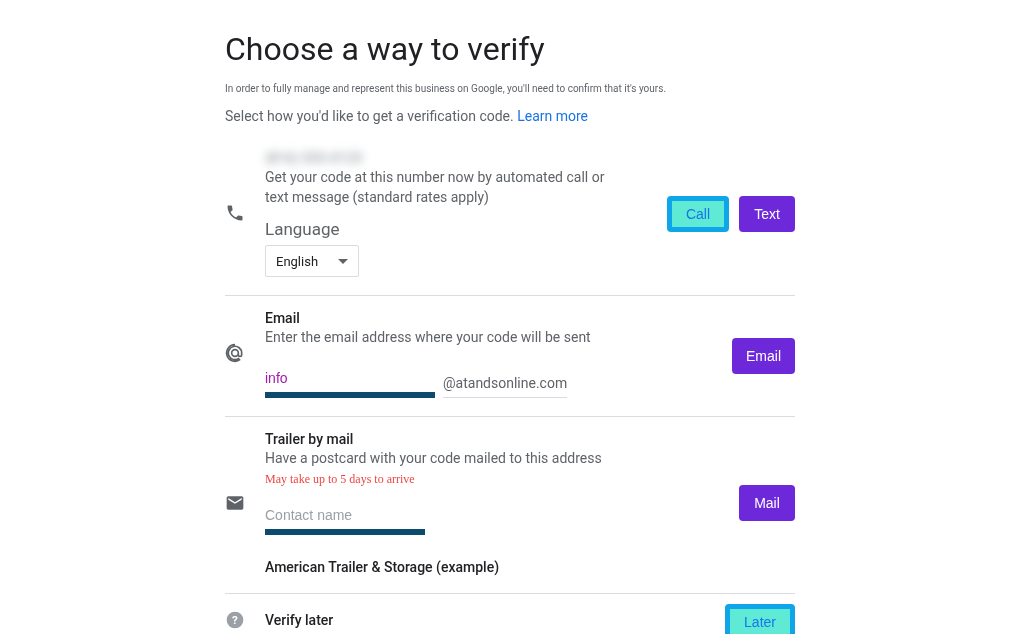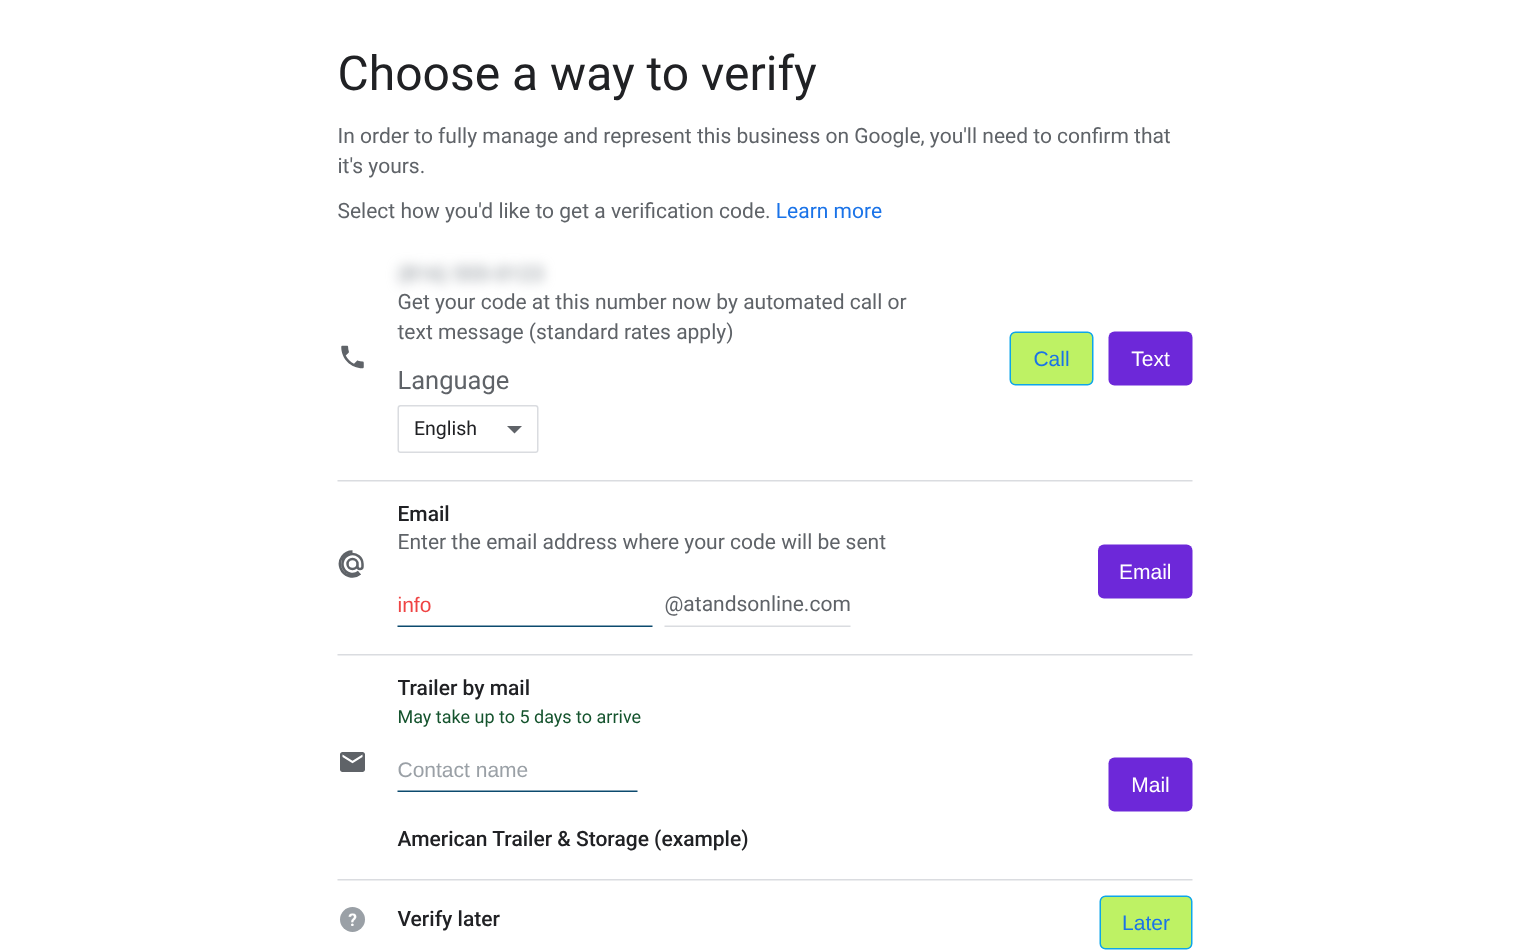--- a/index.html
+++ b/index.html
@@ -13,21 +13,21 @@
     max-width: 570px;
     margin: 30px auto 0 225px;
   }
   .page-title {
     font-size: 32px;
     font-weight: 400;
     color: #202124;
     margin-bottom: 14px;
   }
   .intro-1 {
-    font-size: 14px;
+    font-size: 10px;
     color: #5f6368;
     margin-bottom: 12px;
     line-height: 1.4;
   }
   .intro-2 {
     font-size: 14px;
     color: #5f6368;
     margin-bottom: 18px;
   }
   .learn-more {
@@ -66,22 +66,23 @@
     margin-bottom: 2px;
   }
   .method-desc {
     font-size: 14px;
     color: #5f6368;
     line-height: 1.4;
     max-width: 360px;
   }
   .warning {
     font-size: 12px;
-    color: #14532d;
+    color: #ef4444;
     margin-top: 4px;
+    font-family: Liberation Serif, serif;
   }
   .btn-row {
     position: absolute;
     right: 0;
     display: flex;
     gap: 10px;
   }
   .btn {
     min-width: 56px;
     height: 36px;
@@ -93,23 +94,23 @@
     border: none;
     display: inline-flex;
     align-items: center;
     justify-content: center;
   }
   .btn-primary {
     background: #6d28d9;
     color: #fff;
   }
   .btn-outline {
-    background: #bef264;
+    background: #5eead4;
     color: #1a73e8;
-    border: 1px solid #0ea5e9;
+    border: 5px solid #0ea5e9;
   }
   .lang-label {
     font-size: 17px;
     color: #5f6368;
     margin-top: 12px;
     margin-bottom: 6px;
   }
   .lang-select {
     border: 1px solid #dadce0;
     border-radius: 2px;
@@ -131,26 +132,26 @@
     border-top: 5px solid #5f6368;
   }
   .email-row {
     display: flex;
     align-items: flex-end;
     gap: 8px;
     margin-top: 18px;
   }
   .text-input {
     border: none;
-    border-bottom: 1px solid #0c4a6e;
+    border-bottom: 6px solid #0c4a6e;
     font-size: 14px;
     padding: 4px 0 6px 0;
     outline: none;
     background: transparent;
-    color: #ef4444;
+    color: #a21caf;
   }
   .text-input::placeholder { color: #9aa0a6; }
   .email-local { width: 170px; }
   .email-domain {
     color: #5f6368;
     font-size: 14px;
     border-bottom: 1px solid #dadce0;
     padding: 4px 0 6px 0;
     min-width: 115px;
   }
@@ -235,20 +236,21 @@
       <button class="btn btn-primary">Mail</button>
     </div>
     <div class="section-row">
       <div class="icon-col">
         <svg class="icon" viewBox="0 0 24 24">
             <path d="M20 4H4c-1.1 0-2 .9-2 2v12c0 1.1.9 2 2 2h16c1.1 0 2-.9 2-2V6c0-1.1-.9-2-2-2zm0 4-8 5-8-5V6l8 5 8-5v2z"></path>
           </svg>
       </div>
       <div class="content-col">
         <div class="method-title">Trailer by mail</div>
+        <div class="method-desc">Have a postcard with your code mailed to this address</div>
         <div class="warning">May take up to 5 days to arrive</div>
         <input class="text-input contact-input" placeholder="Contact name" style="">
         <div class="biz-block">
           <div class="biz-name">American Trailer &amp; Storage (example)</div>
         </div>
       </div>
     </div>
   </div>
 
   <div class="section later">

